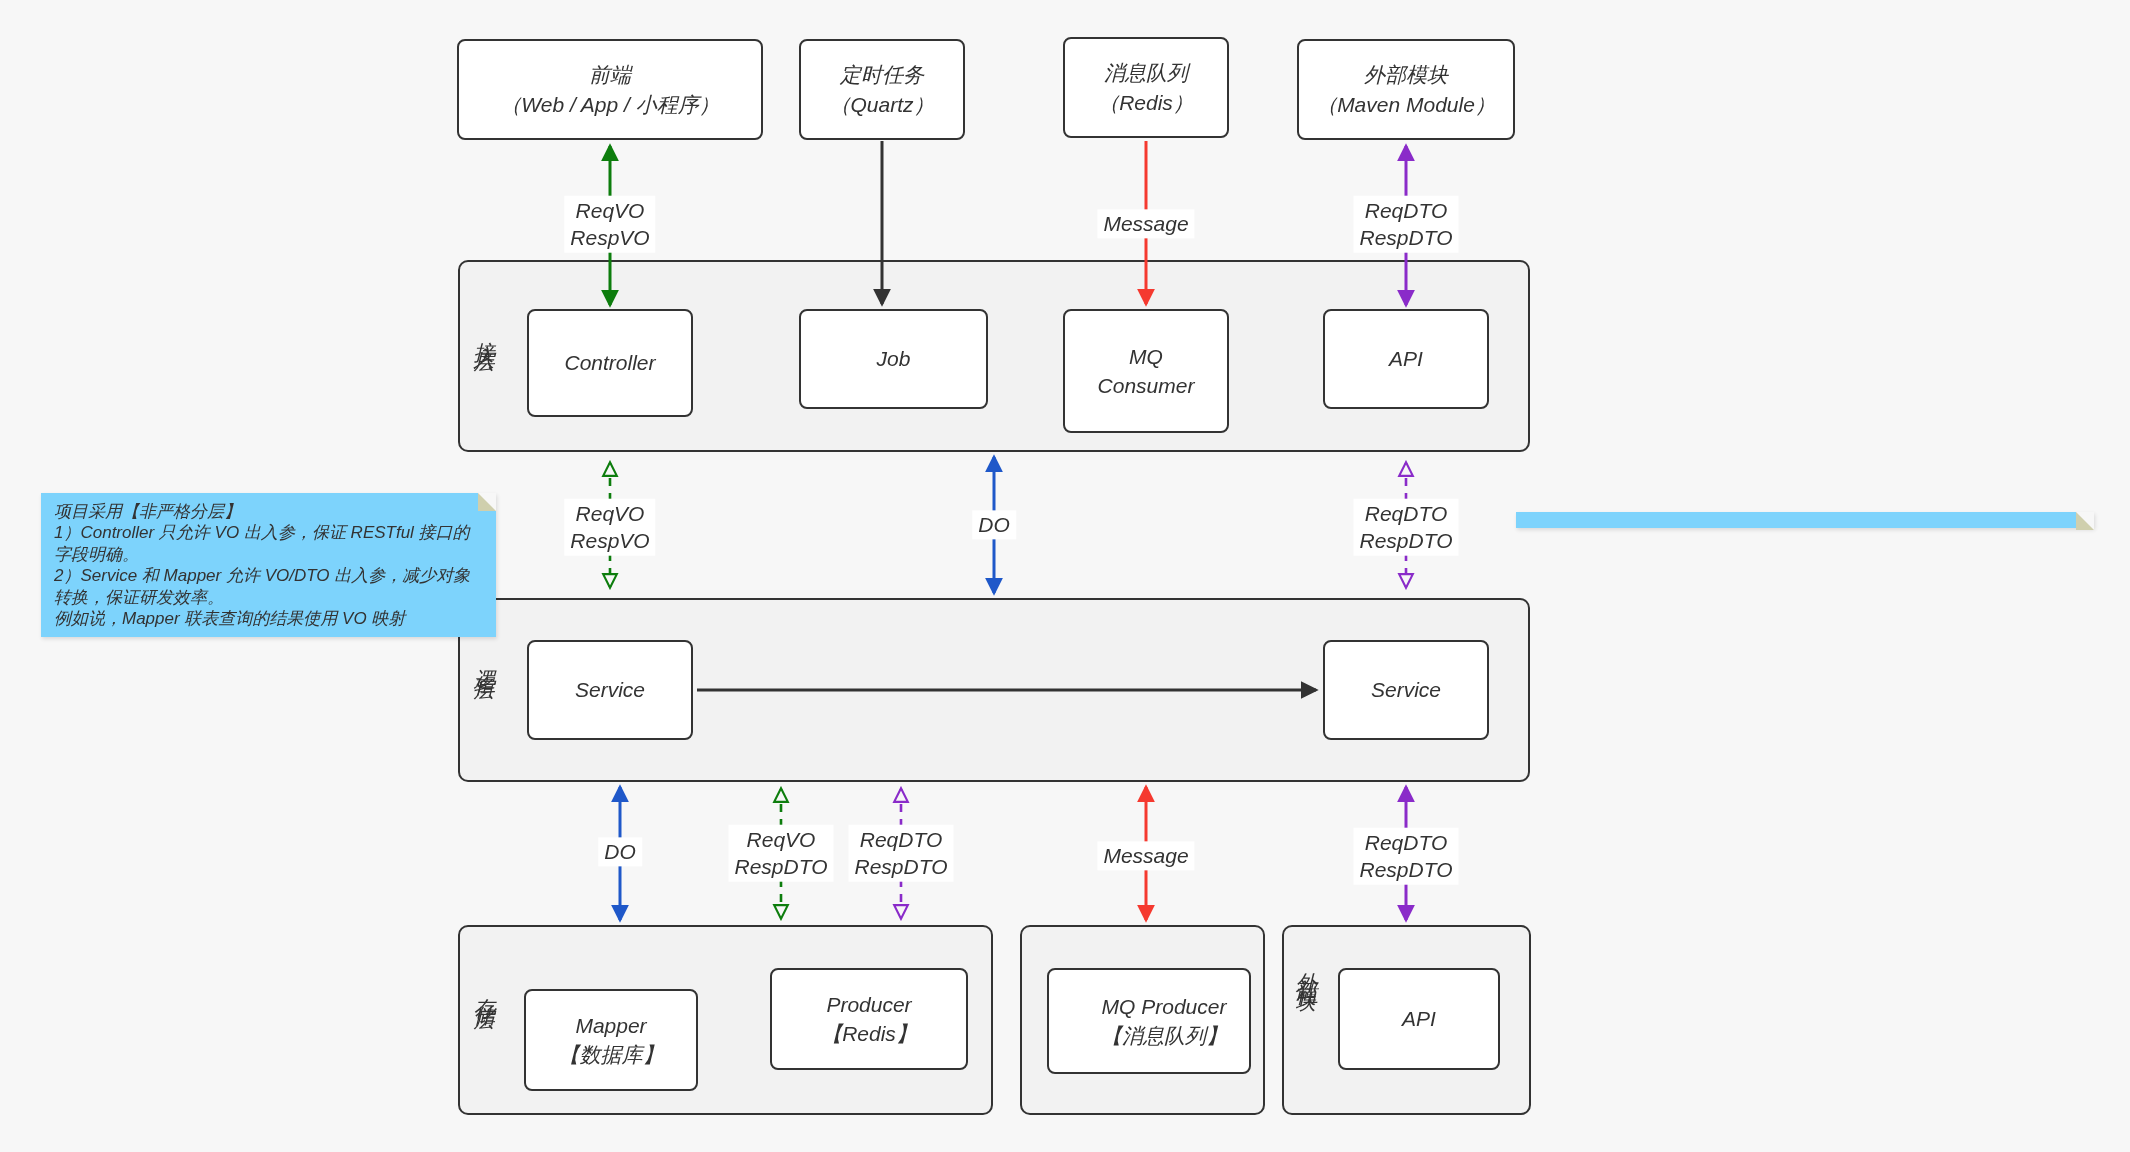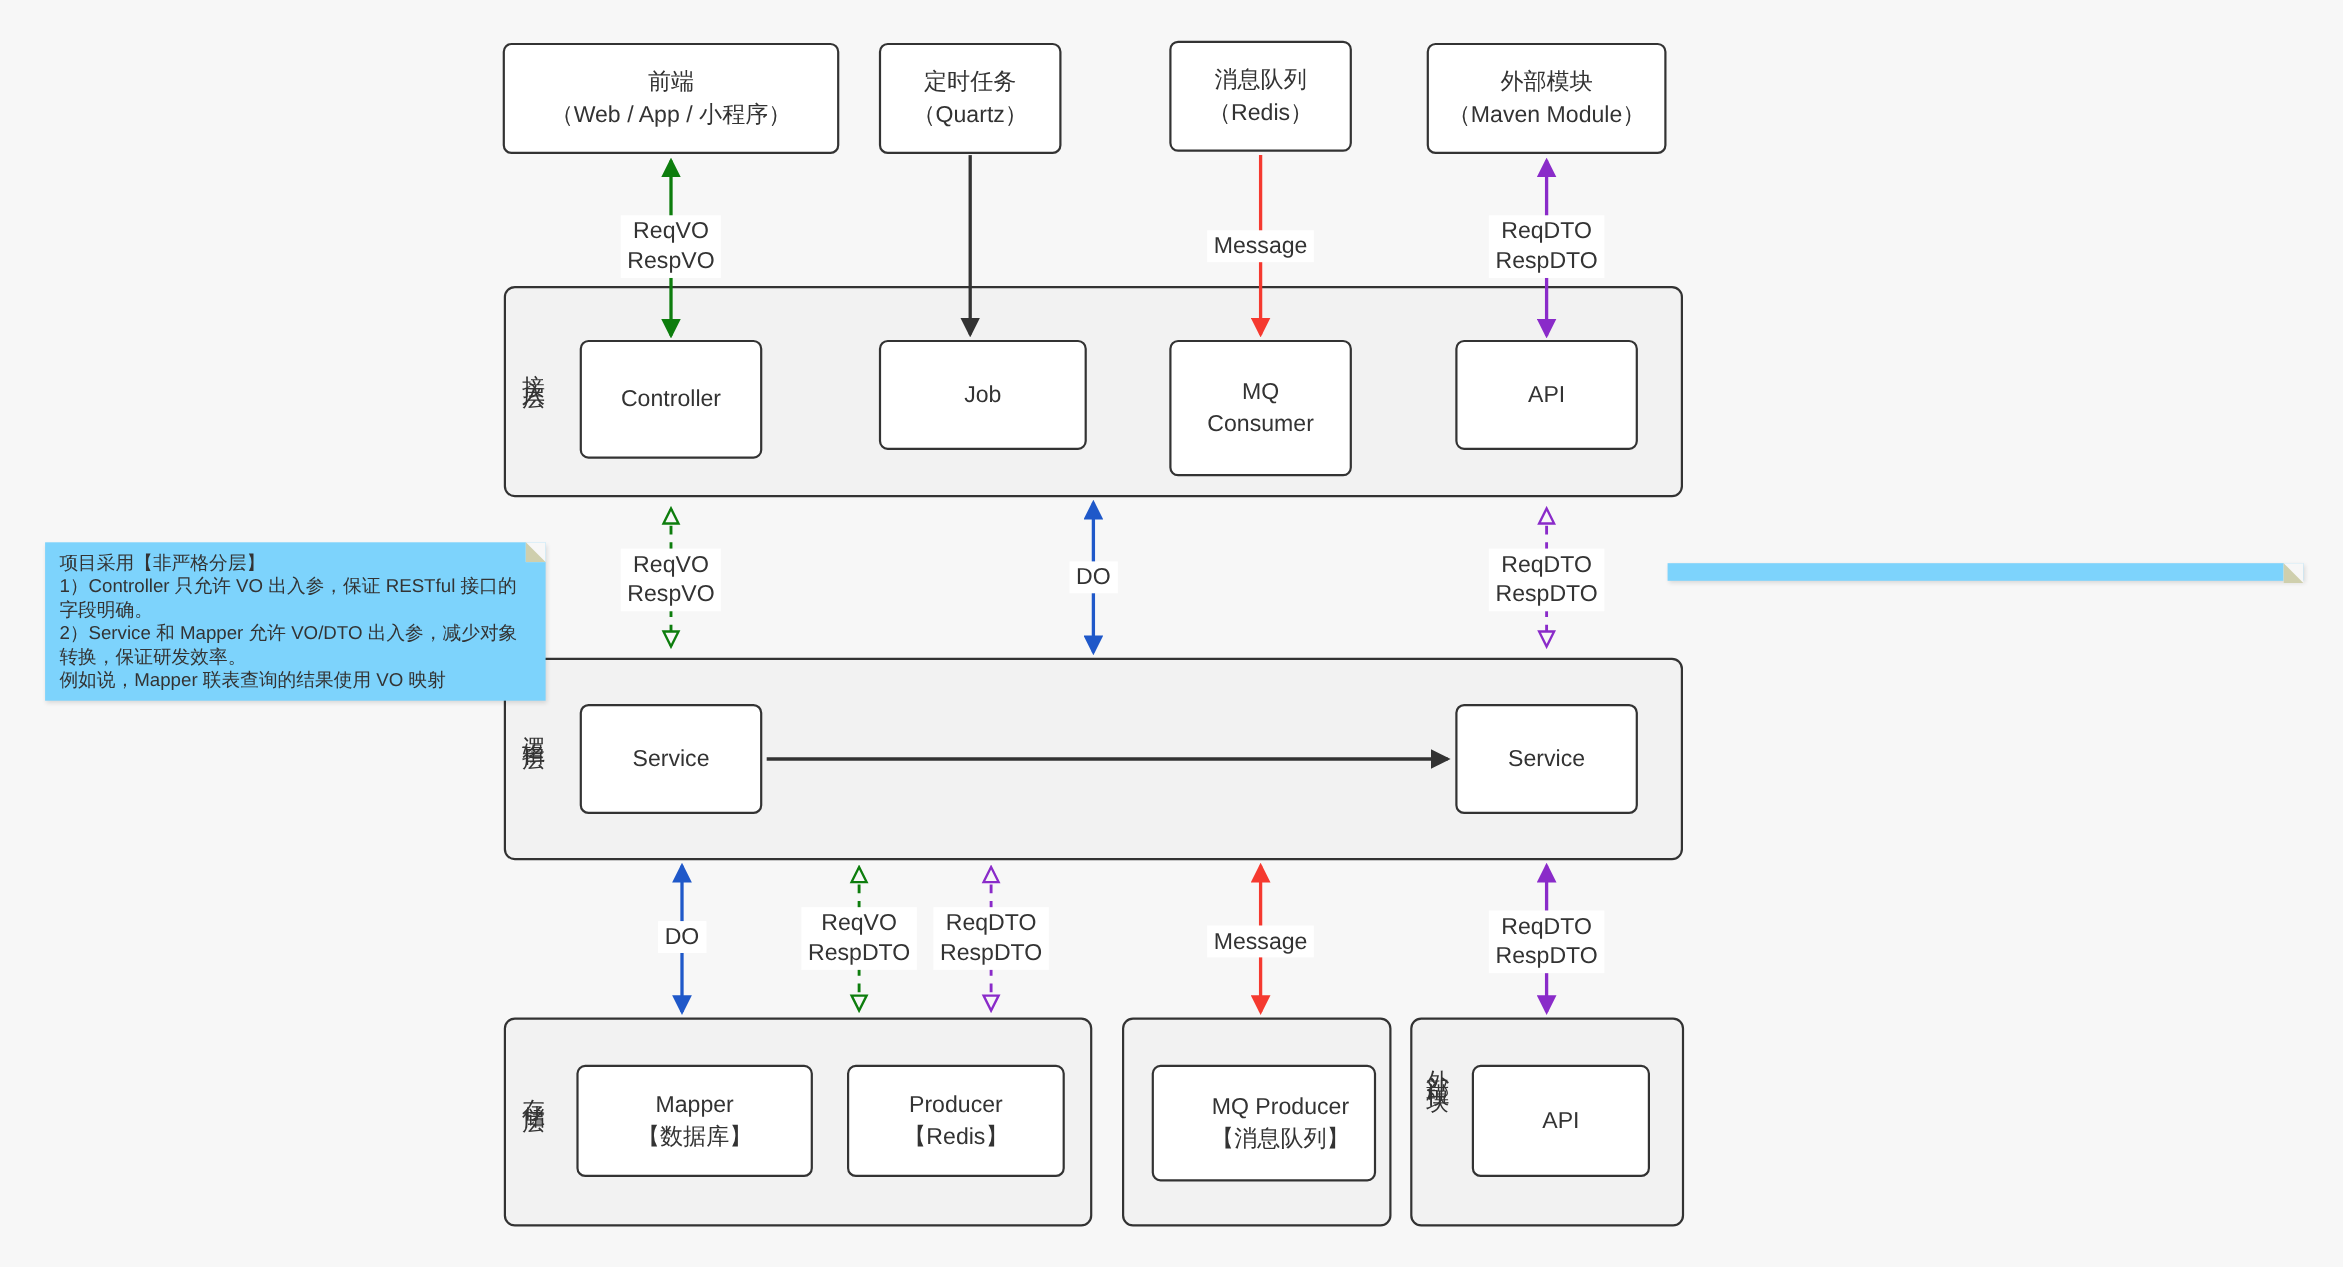--- a/index.html
+++ b/index.html
@@ -1,19 +1,19 @@
 <!DOCTYPE html>
 <html><head>
 <meta charset="utf-8">
 <style>
   * { margin:0; padding:0; box-sizing:border-box; }
   html,body { background:#f7f7f7; }
   .stage {
     position:relative; width:2130px; height:1152px; background:#f7f7f7;
-    font-family:"Liberation Sans","DejaVu Sans",sans-serif; color:#333; overflow:hidden;
+    font-family:"Liberation Sans","DejaVu Sans",sans-serif; color:#333; overflow:hidden;font-style:italic;
   }
   .container {
     position:absolute; background:#f2f2f2; border:2px solid #333; border-radius:10px; z-index:1;
   }
   .arrows { position:absolute; left:0; top:0; z-index:2; pointer-events:none; }
   .node {
     position:absolute; background:#fff; border:2px solid #333; border-radius:8px;
     display:flex; align-items:center; justify-content:center; text-align:center;
     white-space:pre-line; font-size:21px; line-height:1.4; z-index:3;
   }
@@ -104,21 +104,21 @@
   <div class="node" style="left:799px;top:309px;width:189px;height:100px;">Job</div>
   <div class="node" style="left:1063px;top:309px;width:166px;height:124px;">MQ
 Consumer</div>
   <div class="node" style="left:1323px;top:309px;width:166px;height:100px;">API</div>
 
   <div class="vlabel" style="left:470px;top:652px;">逻辑层</div>
   <div class="node" style="left:527px;top:640px;width:166px;height:100px;">Service</div>
   <div class="node" style="left:1323px;top:640px;width:166px;height:100px;">Service</div>
 
   <div class="vlabel" style="left:470px;top:982px;">存储层</div>
-  <div class="node" style="left:524px;top:968px;width:215px;height:102px;">Mapper
+  <div class="node" style="left:524px;top:989px;width:174px;height:102px;">Mapper
 【数据库】</div>
   <div class="node" style="left:770px;top:968px;width:198px;height:102px;">Producer
 【Redis】</div>
 
   <div class="node" style="left:1047px;top:968px;width:204px;height:106px;padding-left:30px;">MQ Producer
 【消息队列】</div>
 
   <div class="vlabel" style="left:1292px;top:956px;">外部模块</div>
   <div class="node" style="left:1338px;top:968px;width:162px;height:102px;">API</div>
 

